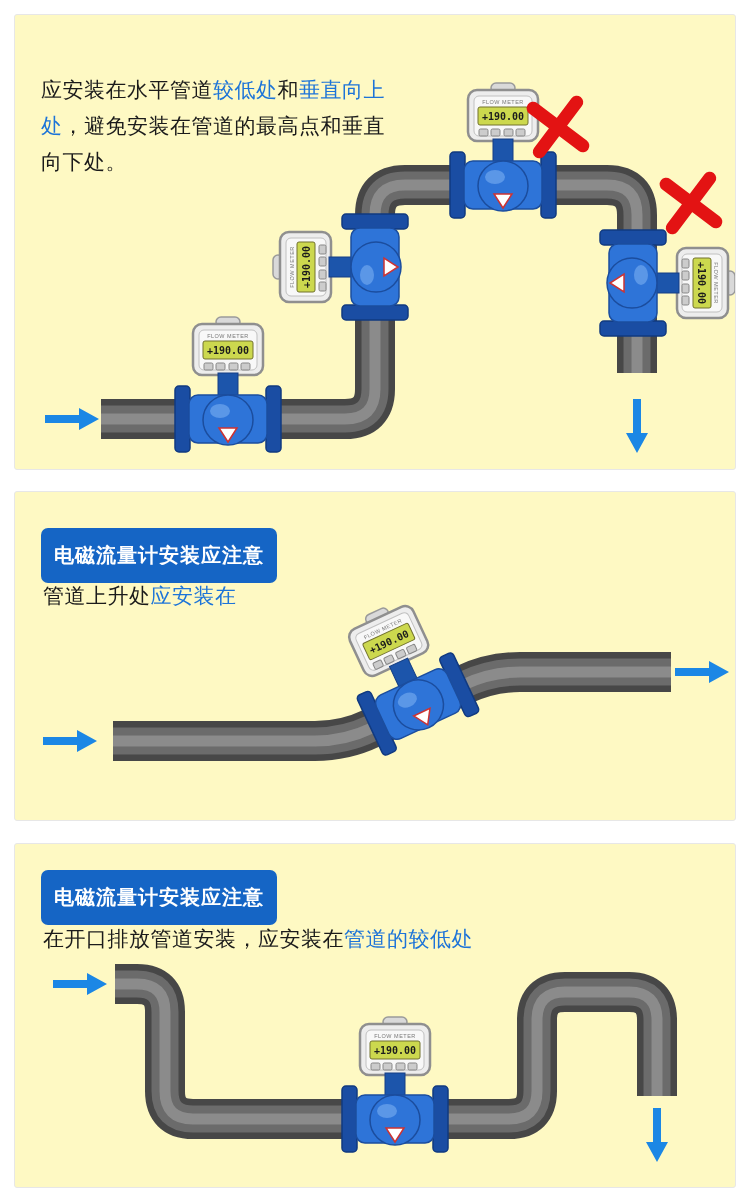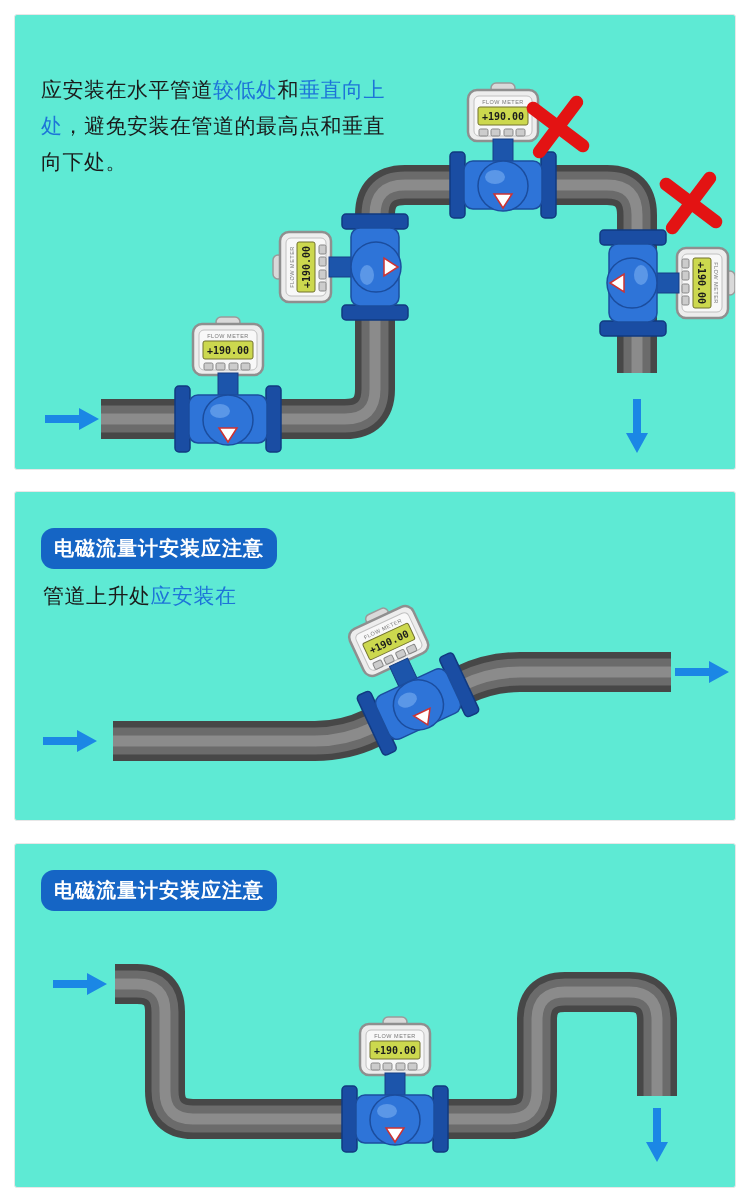--- a/index.html
+++ b/index.html
@@ -5,32 +5,32 @@
   :root{
     --accent:#1d74d8; --badge:#1565c5;
     --pipe_dark:#474747; --pipe_mid:#6b6b6b; --pipe_light:#909090;
     --arrow_blue:#1b87e5; --error_red:#e31313;
     --meter_body:#2e74d8; --meter_dark:#1a4da3; --lcd_green:#ccd84e;
   }
   *{margin:0;padding:0;box-sizing:border-box}
   html,body{background:#ffffff}
   body{width:750px;font-family:"Liberation Sans","DejaVu Sans",sans-serif}
   .page{padding:14px 14px 13px 14px}
-  .panel{position:relative;background:#5eead4;border:1px solid #e7e7e7;border-radius:3px;overflow:hidden;margin-bottom:21px}
+  .panel{position:relative;background:#fef9c3;border:1px solid #e7e7e7;border-radius:3px;overflow:hidden;margin-bottom:21px}
   #panel1{height:456px}
   #panel2{height:330px;margin-bottom:22px}
   #panel3{height:345px}
   .diagram{position:absolute;left:0;top:0;width:100%;height:100%}
   .caption{position:absolute;z-index:2;font-size:21px;line-height:1.72;color:#1b1b1b;letter-spacing:.5px}
   .caption .hl{color:var(--accent)}
   .caption1{left:26px;top:57px;width:352px}
   .caption2{left:28px;top:86px}
   .caption3{left:28px;top:77px}
   .badge{position:absolute;z-index:2;display:inline-block;background:var(--badge);color:#fff;
-         font-size:20px;font-weight:bold;letter-spacing:1px;padding:7px 13px;border-radius:13px}
+         font-size:20px;font-weight:bold;letter-spacing:1px;padding:14px 13px;border-radius:7px}
   .badge2{left:26px;top:36px}
   .badge3{left:26px;top:26px}
   
   .pipe-outer{fill:none;stroke:var(--pipe_dark);stroke-width:40;stroke-linejoin:round}
   .pipe-mid{fill:none;stroke:var(--pipe_mid);stroke-width:27;stroke-linejoin:round}
   .pipe-core{fill:none;stroke:var(--pipe_light);stroke-width:11;stroke-linejoin:round;opacity:.85}
   
   .arrow{fill:var(--arrow_blue)}
   .xstroke{fill:none;stroke:var(--error_red);stroke-width:13;stroke-linecap:round}
   
@@ -114,20 +114,21 @@
       <use href="#pipe2" xlink:href="#pipe2" class="pipe-mid"></use>
       <use href="#pipe2" xlink:href="#pipe2" class="pipe-core"></use>
       <use href="#arrow-right" xlink:href="#arrow-right" transform="translate(82,249)"></use>
       <use href="#arrow-right" xlink:href="#arrow-right" transform="translate(714,180)"></use>
       <use href="#flowmeter" xlink:href="#flowmeter" transform="translate(403,212) rotate(-25)"></use>
     </svg>
   </section>
 
   <section class="panel" id="panel3">
     <div class="badge badge3">电磁流量计安装应注意</div>
+    <div class="caption caption3"><span>在开口排放管道安装，应安装在</span><span class="hl">管道的较低处</span></div>
     <svg class="diagram" viewBox="0 0 720 343">
       <defs>
         <path id="pipe3" d="M100,140 L122,140 Q150,140 150,168 L150,247 Q150,275 178,275 L494,275 Q522,275 522,247 L522,176 Q522,148 550,148 L614,148 Q642,148 642,176 L642,252"></path>
       </defs>
       <use href="#pipe3" xlink:href="#pipe3" class="pipe-outer"></use>
       <use href="#pipe3" xlink:href="#pipe3" class="pipe-mid"></use>
       <use href="#pipe3" xlink:href="#pipe3" class="pipe-core"></use>
       <use href="#arrow-right" xlink:href="#arrow-right" transform="translate(92,140)"></use>
       <use href="#arrow-right" xlink:href="#arrow-right" transform="translate(642,318) rotate(90)"></use>
       <use href="#flowmeter" xlink:href="#flowmeter" transform="translate(380,275)"></use>

